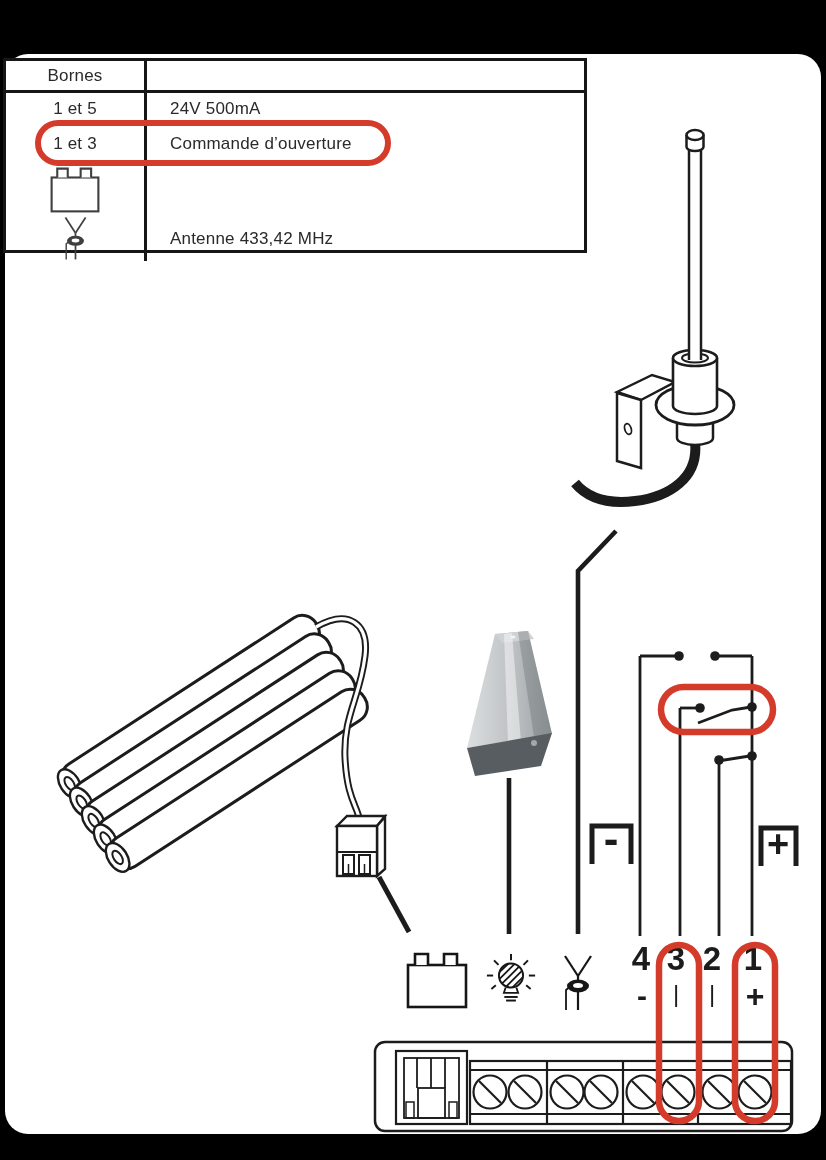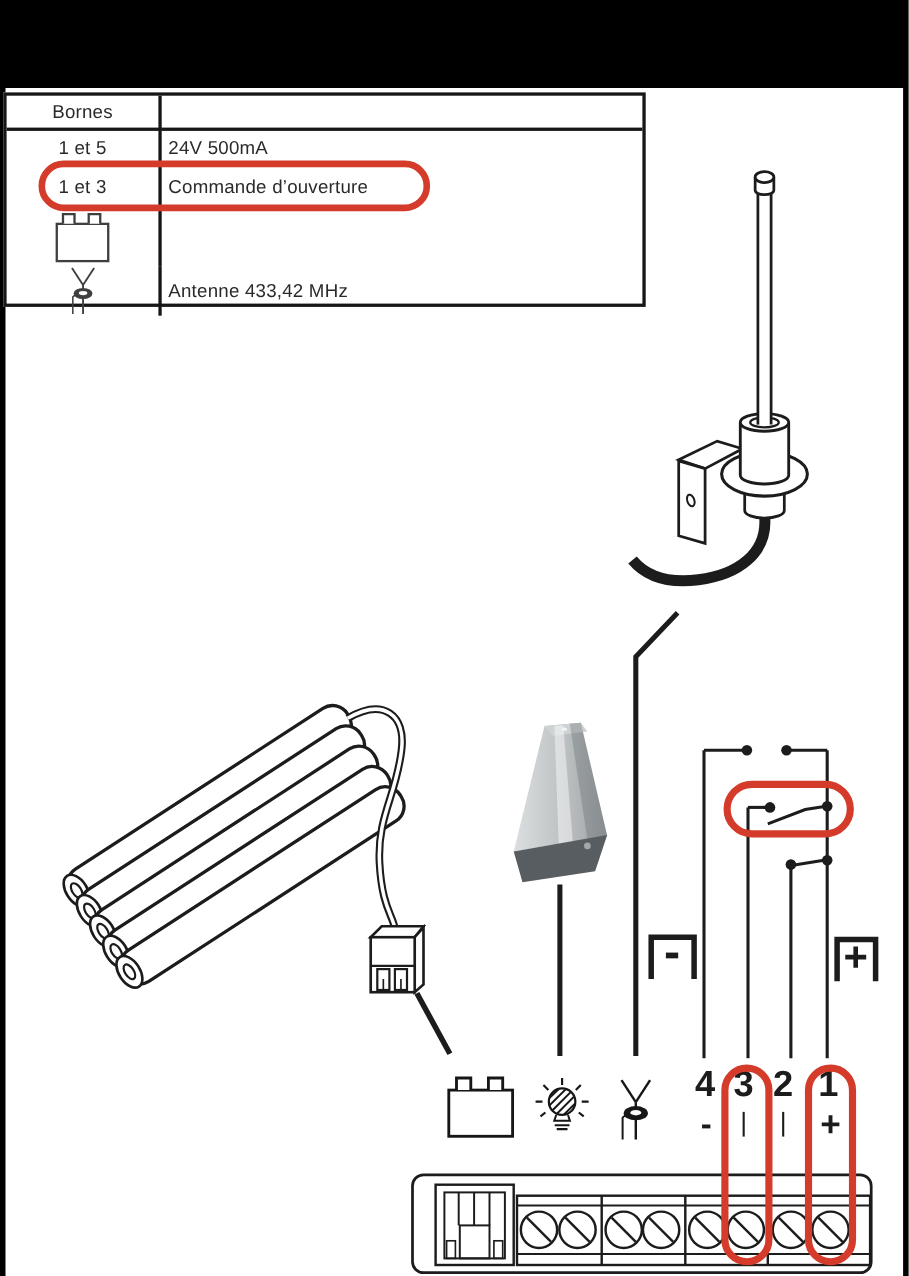--- a/index.html
+++ b/index.html
@@ -1,28 +1,28 @@
 <!DOCTYPE html>
 <html><head>
 <meta charset="utf-8">
 <style>
   html,body{margin:0;padding:0;}
   body{
     width:826px;height:1160px;background:#000;position:relative;overflow:hidden;
     font-family:"Liberation Sans","DejaVu Sans",sans-serif;color:#222;
   }
-  .paper{position:absolute;left:5px;top:80px;width:816px;height:1080px;background:#fff;}
+  .paper{position:absolute;left:5px;top:54px;width:816px;height:1080px;background:#fff;border-radius:23px;}
   svg{display:block;}
   .art{position:absolute;left:0;top:0;}
   .art text{font-family:"Liberation Sans","DejaVu Sans",sans-serif;fill:#1c1c1c;}
   
   .legend{position:absolute;left:-2px;top:4px;width:584px;border:3px solid #161616;background:#fff;box-sizing:border-box;}
   .tr{display:grid;grid-template-columns:141px 1fr;}
   .td1{border-right:3px solid #161616;display:flex;align-items:center;justify-content:center;text-align:center;}
-  .td2{display:flex;align-items:center;padding-left:6px;}
+  .td2{display:flex;align-items:center;padding-left:23px;}
   .thead .td1,.thead .td2{border-bottom:3px solid #161616;}
   .legend .txt{font-size:17px;letter-spacing:.2px;color:#2a2a2a;}
   .tbl-icon{color:#3f3f3f;}
   .row-oval{
     position:absolute;left:30px;top:66px;width:356px;height:46px;box-sizing:border-box;
     border:6px solid #d43b2a;border-radius:24px;background:transparent;pointer-events:none;
   }
 </style>
 </head>
 <body>

